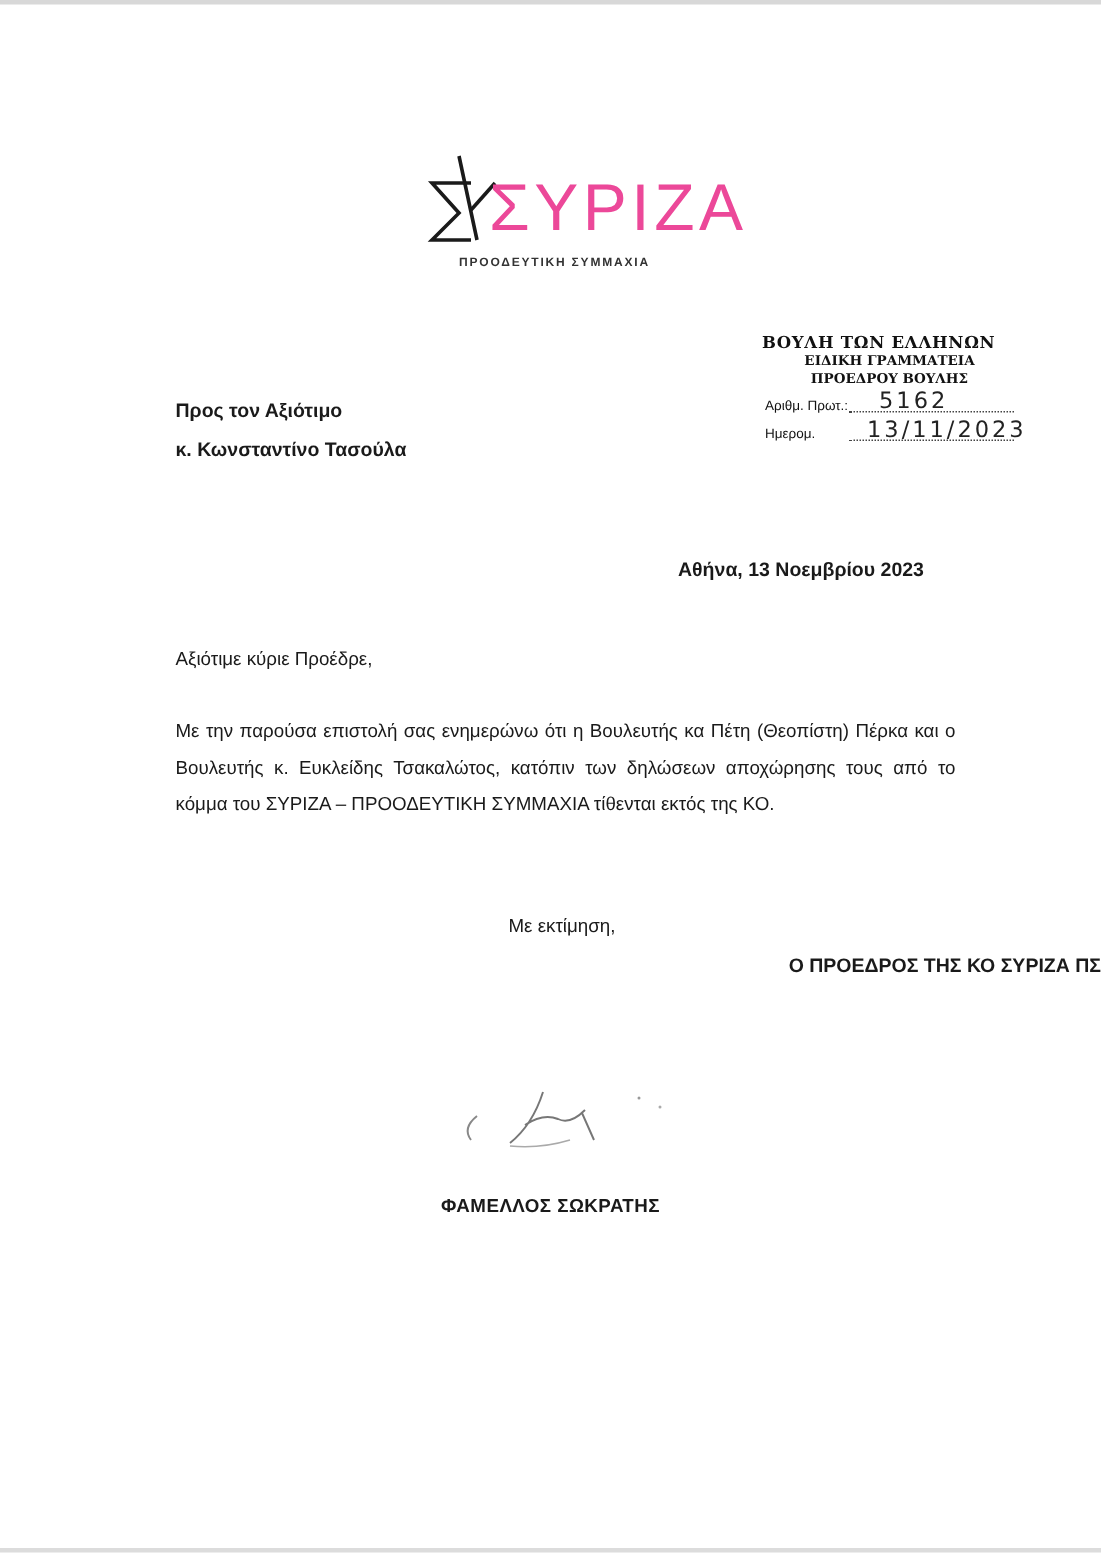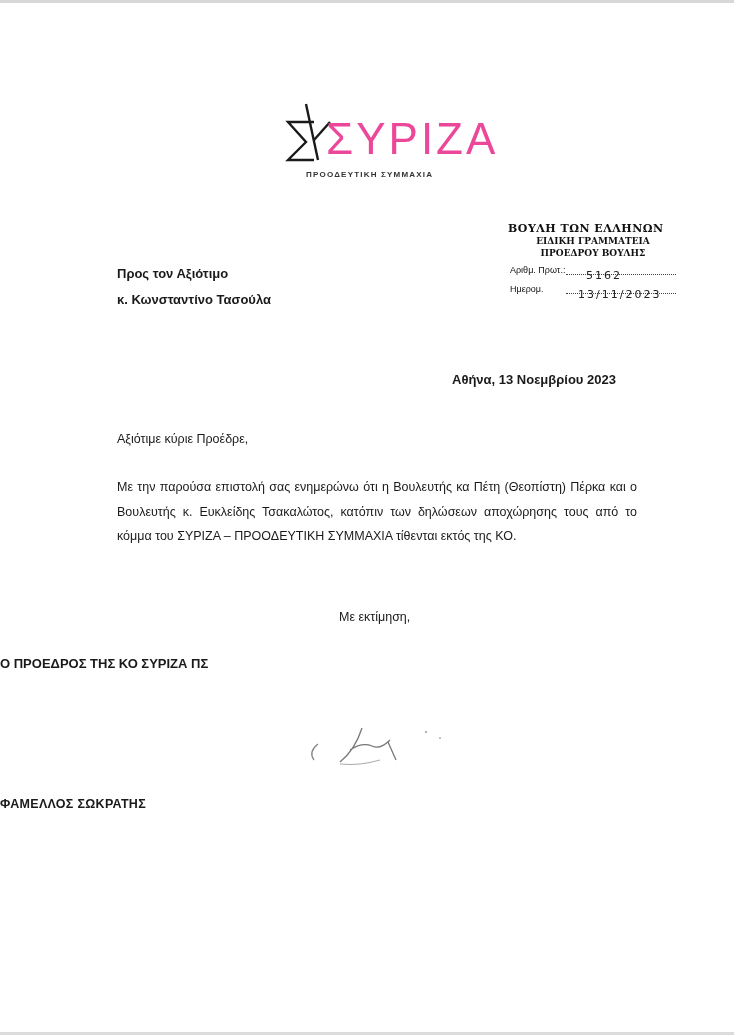--- a/index.html
+++ b/index.html
@@ -14,30 +14,30 @@
   .logo svg { position: absolute; left: 0; top: 0; }
   .logo-word { position: absolute; left: 38px; top: 14px; font-size: 44px; letter-spacing: 3px; font-weight: 400; color: #ec4899; }
   .logo-sub { position: absolute; left: 20px; top: 70px; font-size: 8px; letter-spacing: 1.2px; font-weight: 700; color: #333; }
 
   .stamp { position: absolute; left: 508px; top: 222px; width: 190px; font-family: "DejaVu Serif", serif; color: #111; }
   .stamp .l1 { font-size: 11px; font-weight: 700; letter-spacing: 0.5px; }
   .stamp .l2, .stamp .l3 { font-size: 9px; font-weight: 700; text-align: center; width: 170px; line-height: 12px; }
   .stamp .row { font-size: 9px; position: relative; height: 17px; margin-top: 2px; font-family: "Liberation Sans", sans-serif; }
   .stamp .row .lbl { position: absolute; left: 2px; top: 4px; }
   .stamp .row .dots { position: absolute; left: 58px; top: 4px; width: 110px; border-bottom: 1px dotted #444; height: 9px; }
-  .stamp .row .hand { position: absolute; top: -3px; font-family: "DejaVu Sans", sans-serif; font-size: 11px; letter-spacing: 2px; color: #222; margin-top: 11px; }
+  .stamp .row .hand { position: absolute; top: -3px; font-family: "DejaVu Sans", sans-serif; font-size: 15px; letter-spacing: 2px; color: #222; }
 
   .addressee { position: absolute; left: 117px; top: 261px; font-size: 13px; font-weight: 700; line-height: 26px; }
   .date { position: absolute; left: 452px; top: 372px; font-size: 13px; font-weight: 700; }
   .salutation { position: absolute; left: 117px; top: 432px; font-size: 12.5px; text-align: right; }
   .body-text { position: absolute; left: 117px; top: 475px; width: 520px; font-size: 12.5px; line-height: 24.5px; text-align: justify; }
   .closing { position: absolute; left: 339px; top: 610px; font-size: 12.5px; }
-  .title-sign { position: absolute; left: 0; width: 734px; top: 656px; text-align: left; font-size: 13px; font-weight: 700; }
+  .title-sign { position: absolute; left: 0; width: 734px; top: 636px; text-align: right; font-size: 13px; font-weight: 700; }
   .signature { position: absolute; left: 300px; top: 720px; width: 170px; height: 50px; }
-  .signer { position: absolute; left: 0; width: 734px; top: 797px; text-align: left; font-size: 12.5px; font-weight: 700; letter-spacing: 0.3px; }
+  .signer { position: absolute; left: 0; width: 734px; top: 797px; text-align: center; font-size: 12.5px; font-weight: 700; letter-spacing: 0.3px; }
 </style>
 </head>
 <body>
 
 <div class="top-rule"></div>
 
 <div class="logo">
   <svg width="60" height="70" viewBox="0 0 60 70">
     <polyline points="30,22 4,22 22,42 4,60 30,60" fill="none" stroke="#1a1a1a" stroke-width="2.4"></polyline>
     <line x1="22" y1="4" x2="34" y2="60" stroke="#1a1a1a" stroke-width="2.4"></line>

